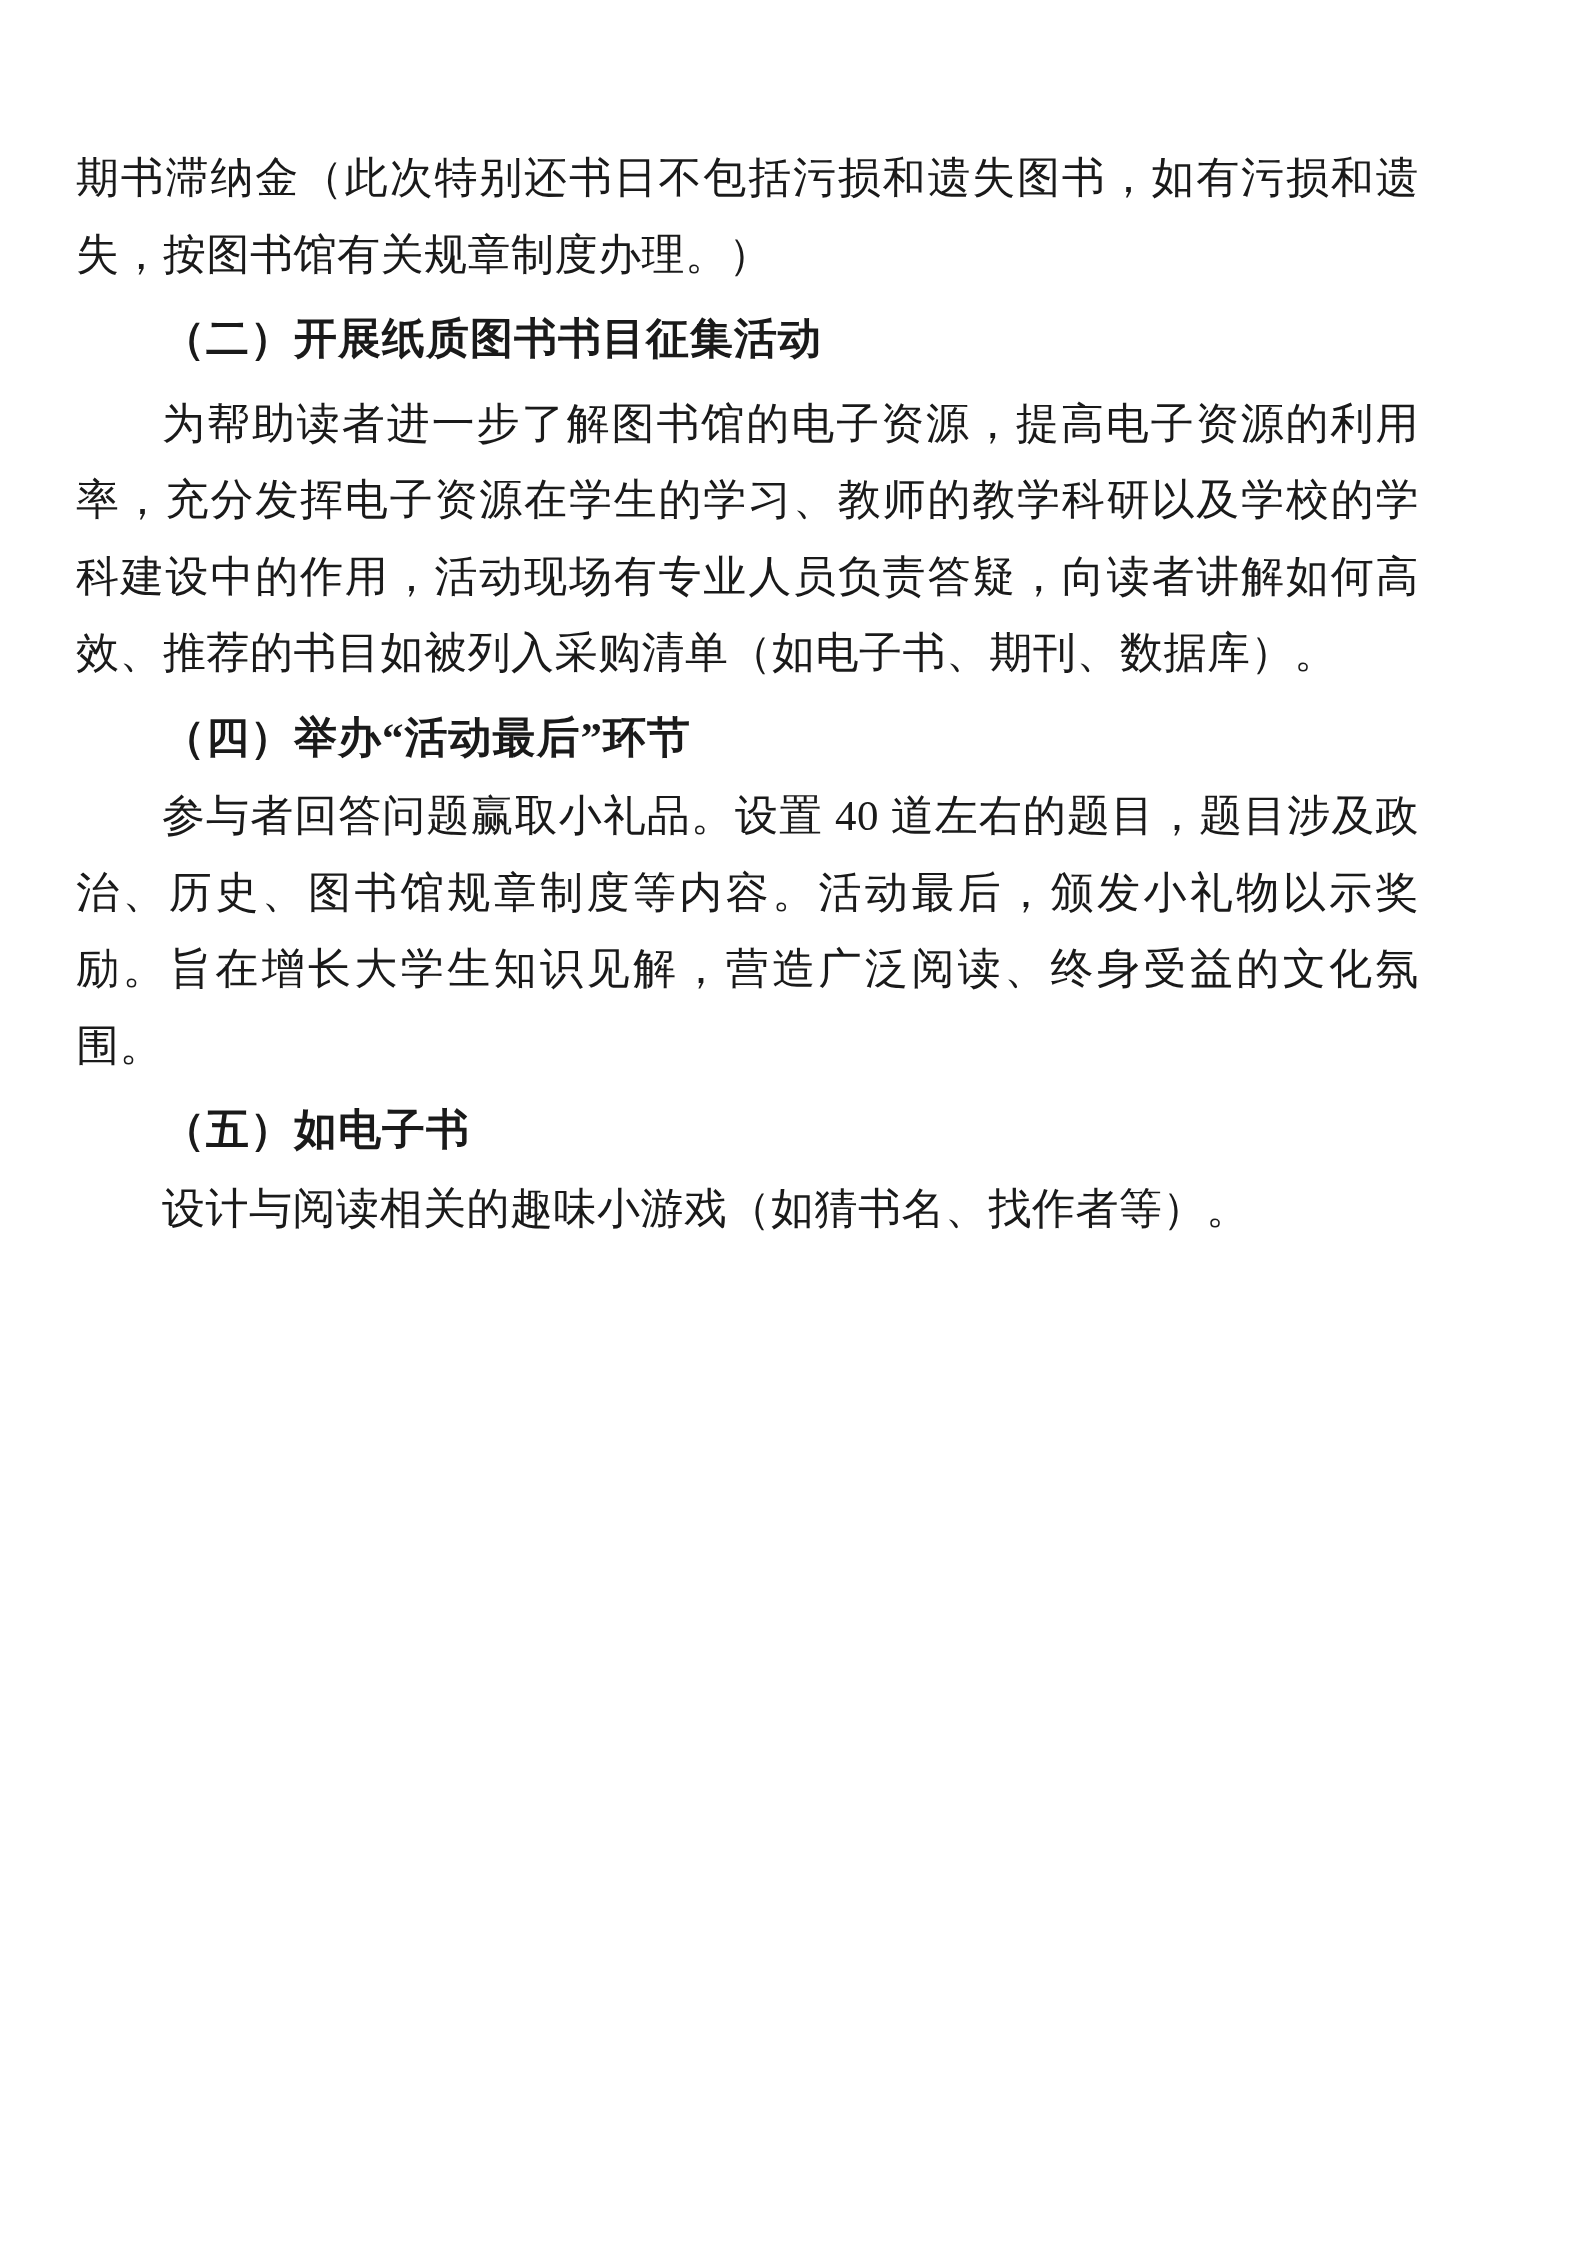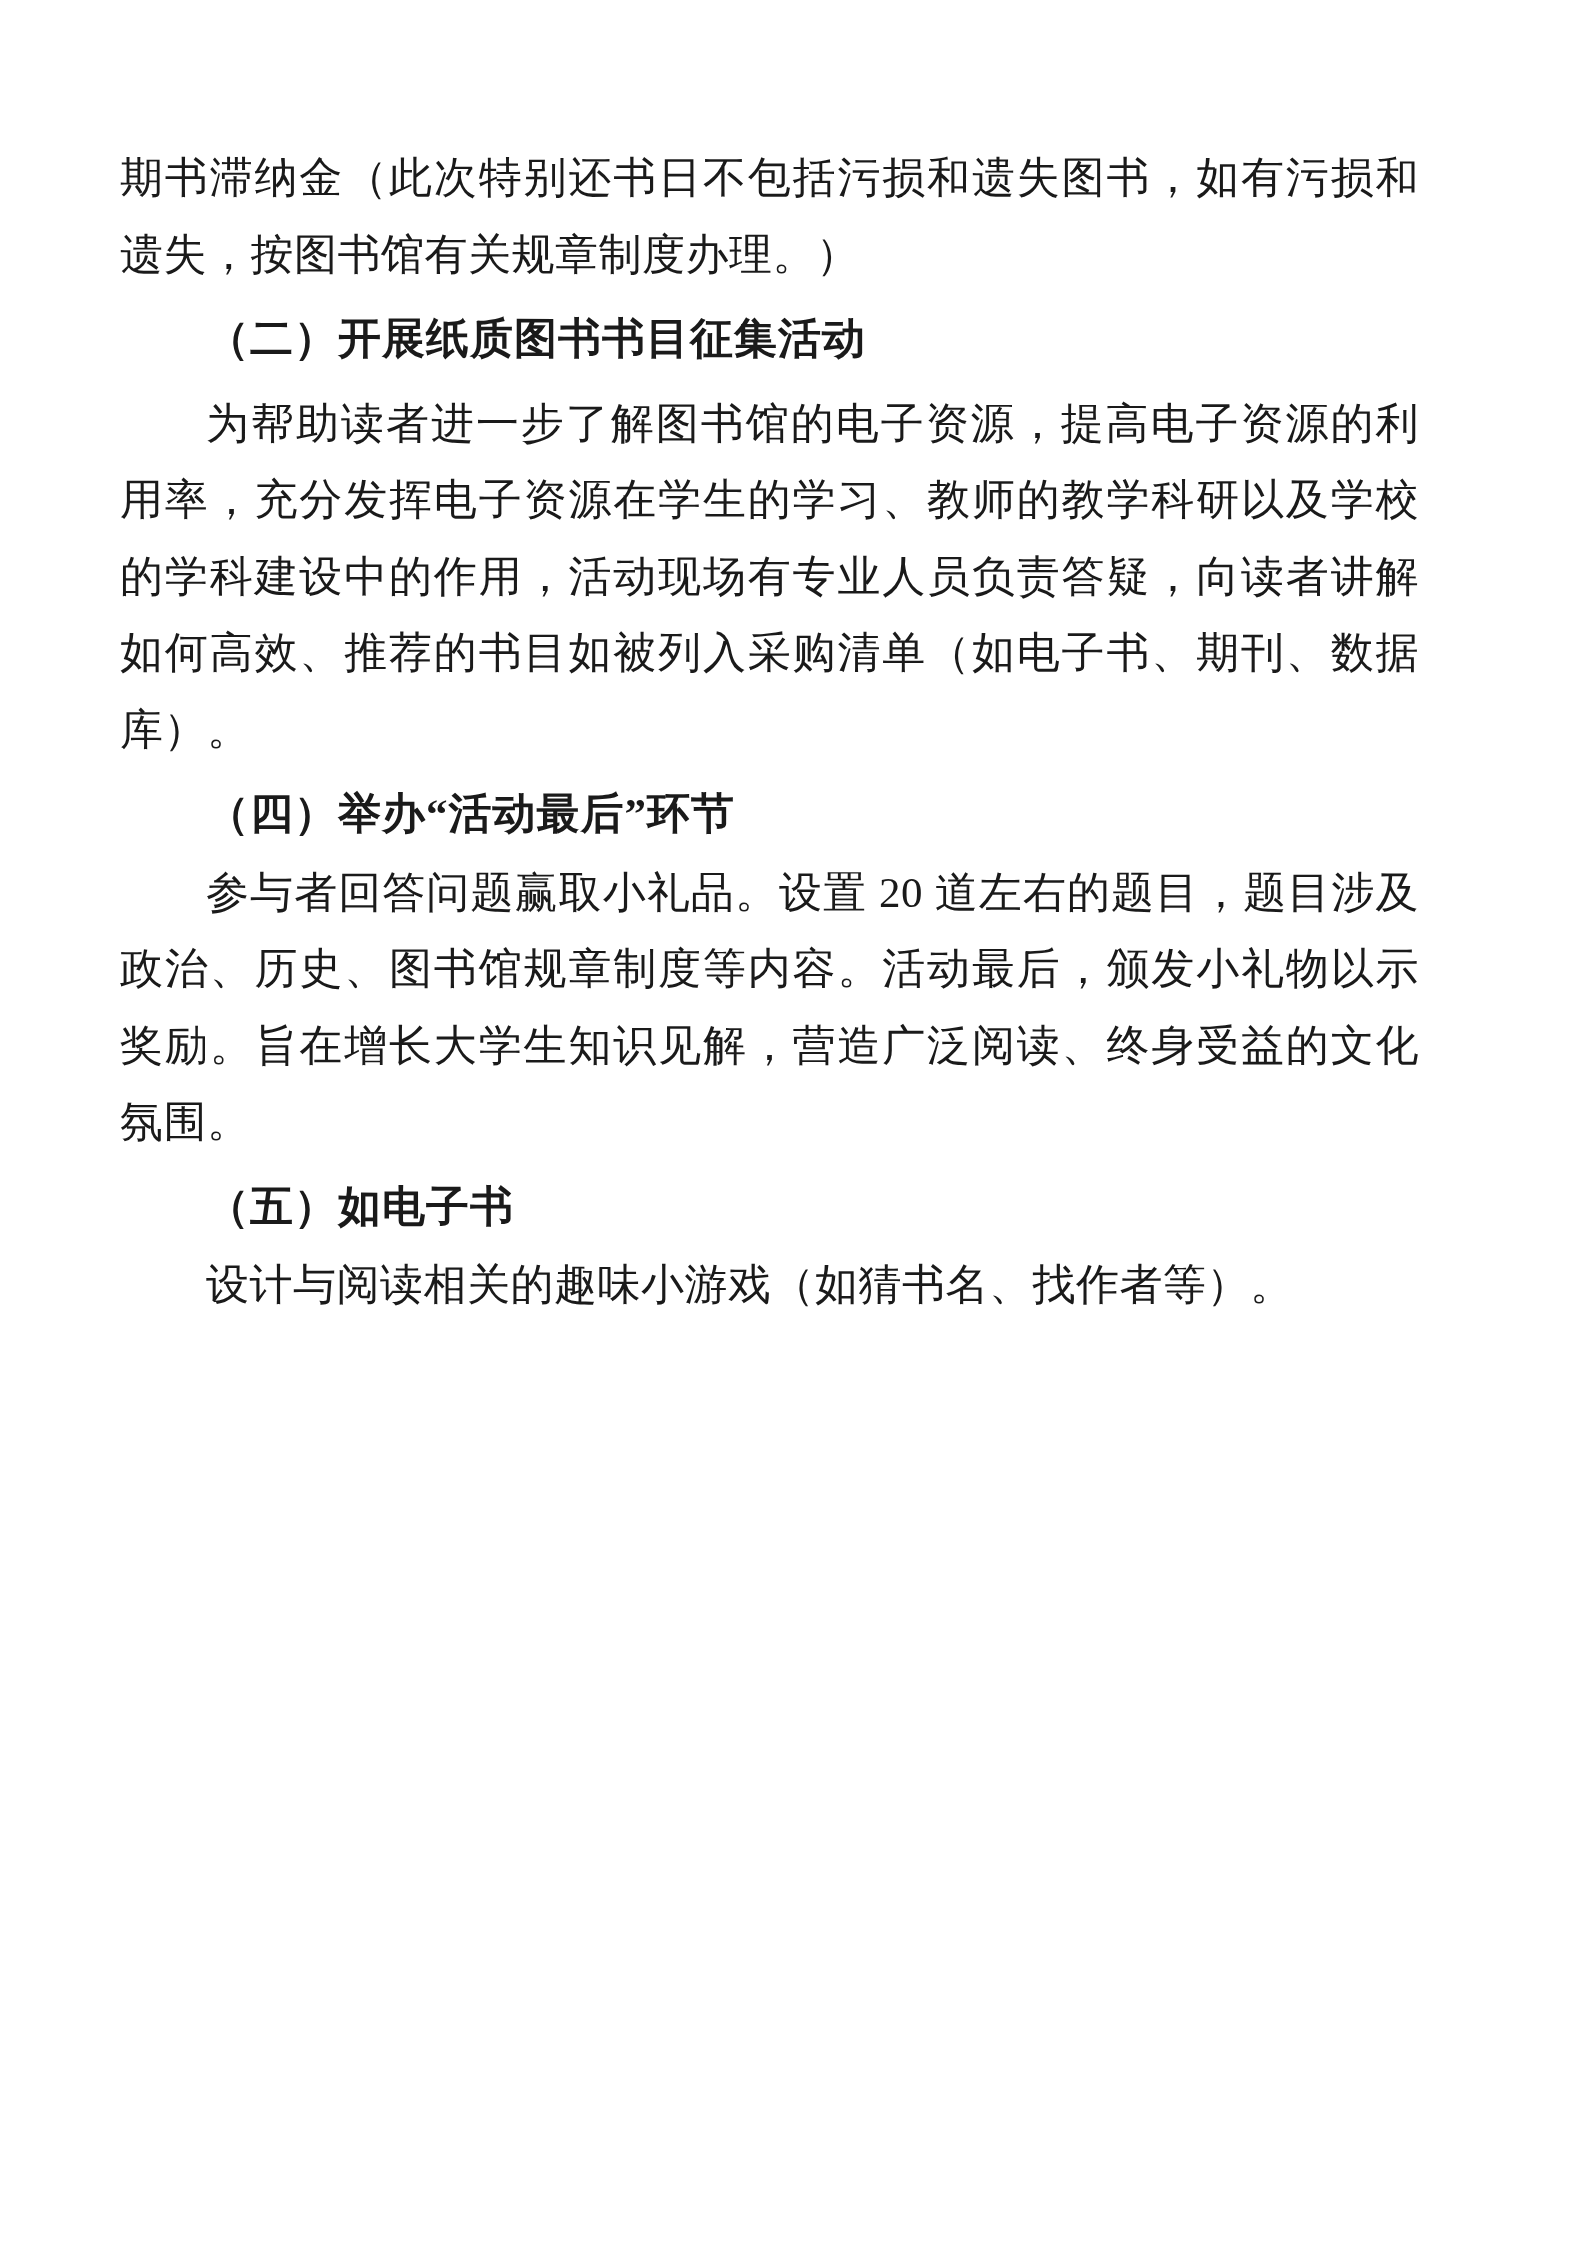--- a/index.html
+++ b/index.html
@@ -6,21 +6,21 @@
     margin: 0;
     padding: 0;
     background: #ffffff;
   }
   .page {
     width: 1587px;
     height: 2245px;
     background: #ffffff;
     position: relative;
     box-sizing: border-box;
-    padding: 140px 168px 120px 120px;
+    padding: 140px 168px 120px 76px;
     font-family: "Liberation Serif", "DejaVu Serif", serif;
     color: #1a1a1a;
     overflow: hidden;
   }
   .doc-body {
     font-size: 43px;
     line-height: 1.78;
     letter-spacing: 0.5px;
   }
   p {
@@ -53,21 +53,21 @@
 
     <div class="spacer-sm"></div>
 
 
     <p class="indent">为帮助读者进一步了解图书馆的电子资源，提高电子资源的利用率，充分发挥电子资源在学生的学习、教师的教学科研以及学校的学科建设中的作用，活动现场有专业人员负责答疑，向读者讲解如何高效、推荐的书目如被列入采购清单（如电子书、期刊、数据库）。</p>
 
     <div class="spacer-sm"></div>
 
     <p class="heading">（四）举办“活动最后”环节</p>
 
-    <p class="indent">参与者回答问题赢取小礼品。设置 20 道左右的题目，题目涉及政治、历史、图书馆规章制度等内容。活动最后，颁发小礼物以示奖励。旨在增长大学生知识见解，营造广泛阅读、终身受益的文化氛围。</p>
+    <p class="indent">参与者回答问题赢取小礼品。设置 40 道左右的题目，题目涉及政治、历史、图书馆规章制度等内容。活动最后，颁发小礼物以示奖励。旨在增长大学生知识见解，营造广泛阅读、终身受益的文化氛围。</p>
 
     <div class="spacer-sm"></div>
 
     <p class="heading">（五）如电子书</p>
 
     <p class="indent">设计与阅读相关的趣味小游戏（如猜书名、找作者等）。</p>
 
   </div>
 </div>
 

